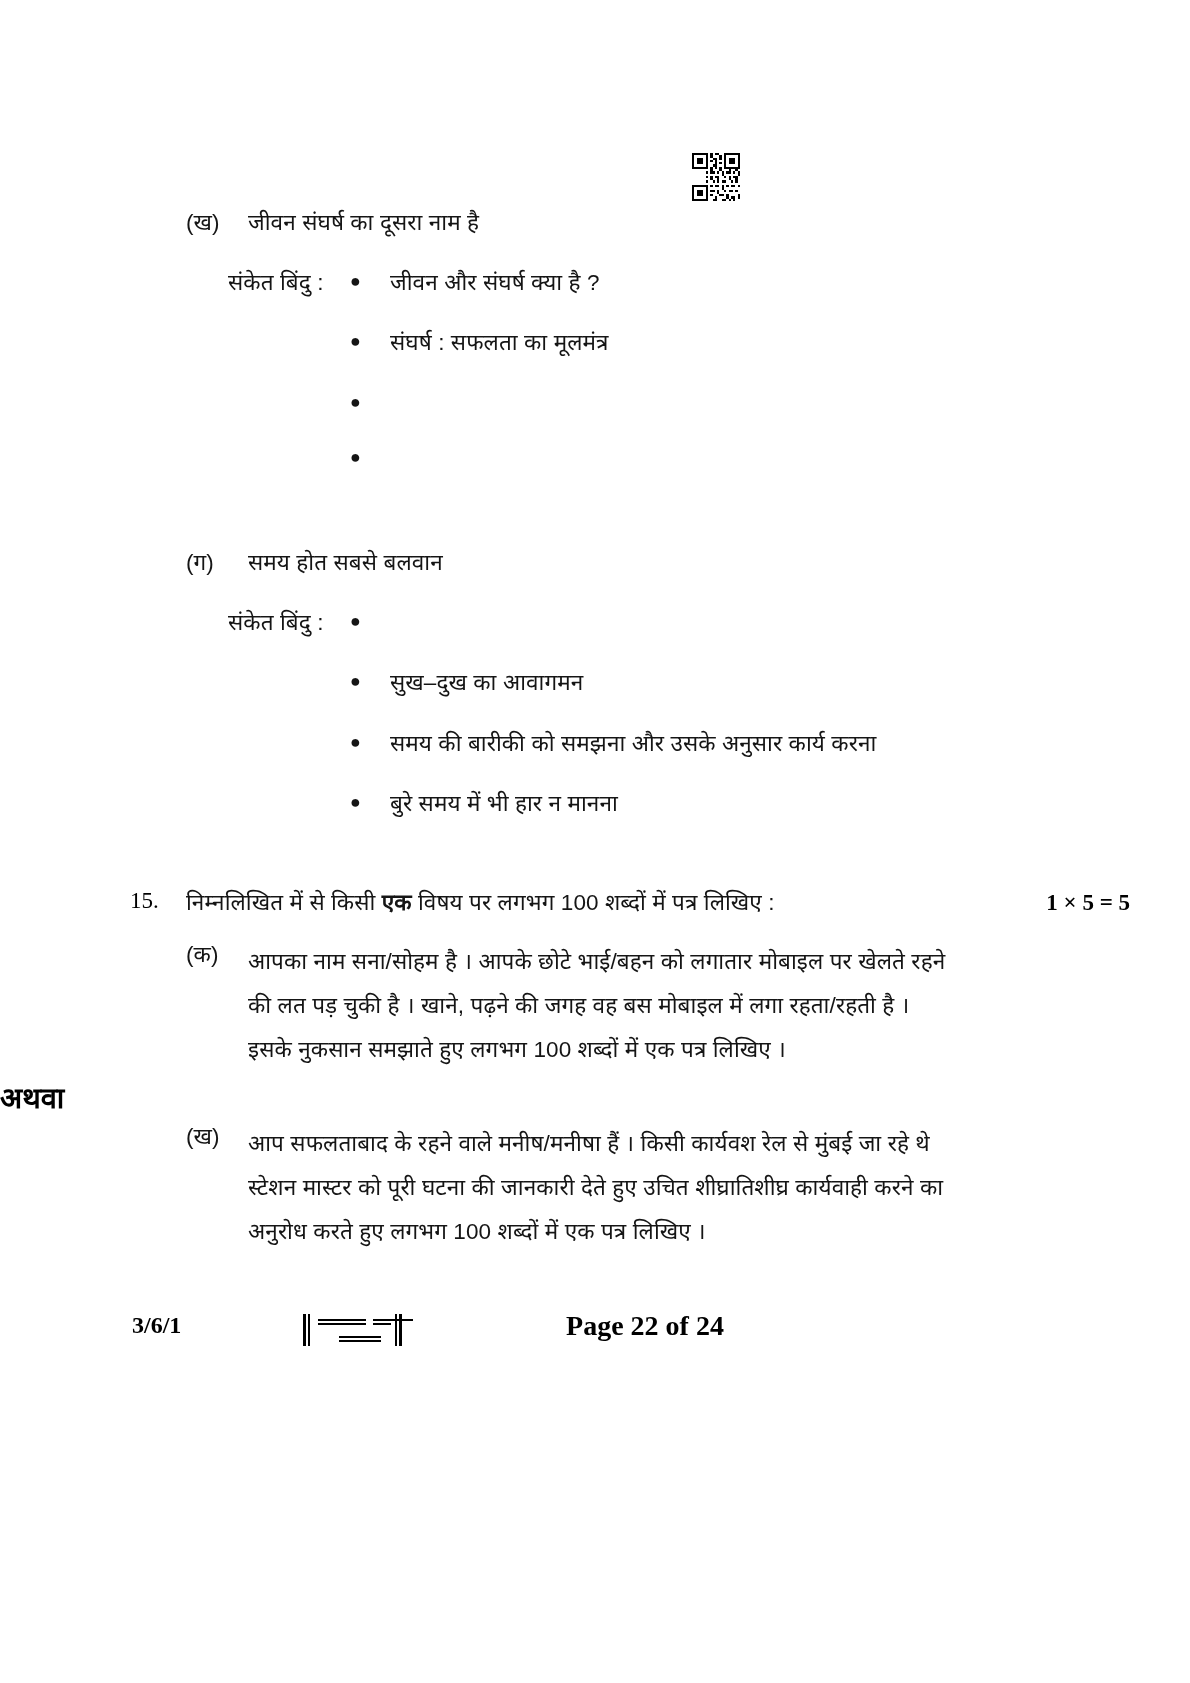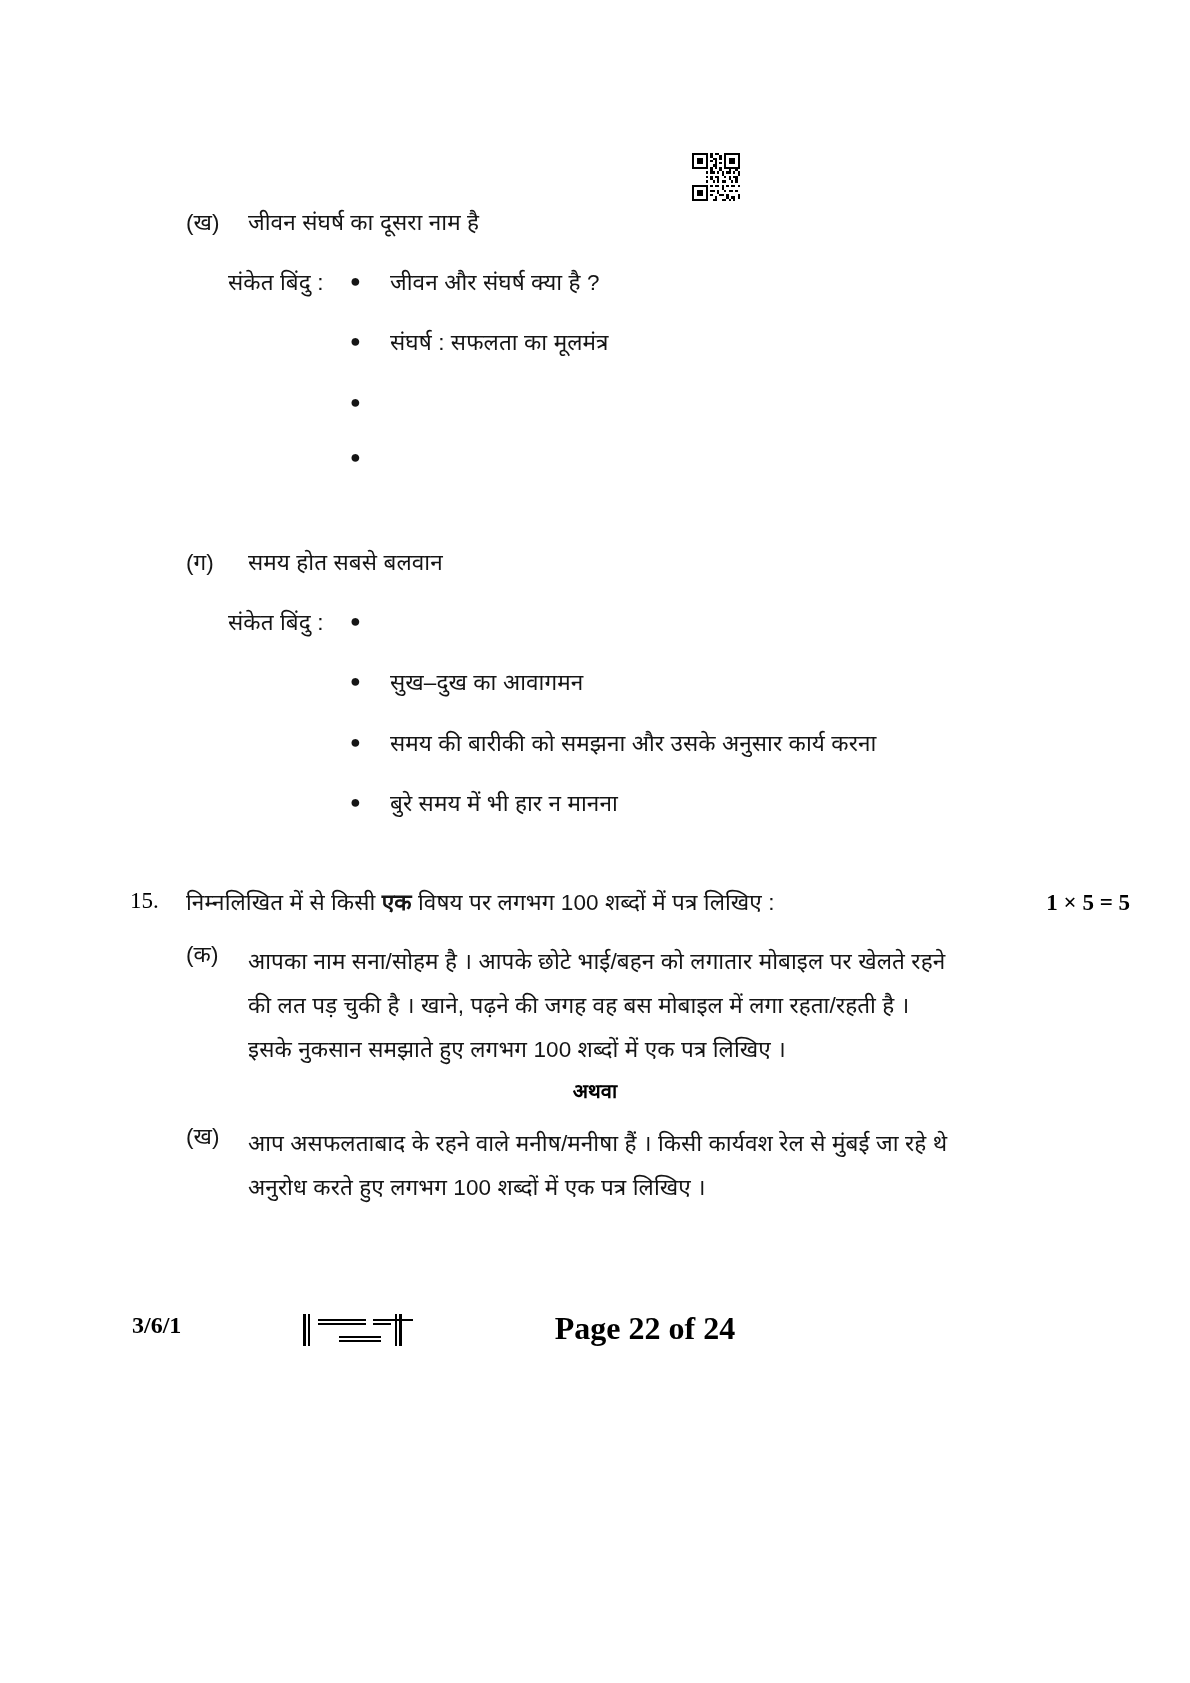--- a/index.html
+++ b/index.html
@@ -125,24 +125,23 @@
     text-align-last: left;
     line-height: 1.95;
   }
   .para .ln { display: block; }
 
   #athava {
     position: absolute;
     left: 0;
     top: 1077px;
     width: 1190px;
-    text-align: center;
     font-family: "Liberation Sans", "DejaVu Sans", sans-serif;
     font-weight: bold;
-    font-size: 20px;
+    font-size: 29px;
   }
 
   
   .footer {
     position: absolute;
     left: 0;
     top: 1308px;
     width: 1066px;
     height: 46px;
   }
@@ -155,21 +154,21 @@
     font-size: 24px;
   }
   .footer-page {
     position: absolute;
     left: 500px;
     top: 2px;
     width: 290px;
     text-align: center;
     font-family: "Liberation Serif", "DejaVu Serif", serif;
     font-weight: bold;
-    font-size: 32px;
+    font-size: 28px;
   }
   .footer-mark {
     position: absolute;
     left: 295px;
     top: 0px;
     width: 118px;
     height: 44px;
   }
   .footer-mark svg { display: block; }
 </style>
@@ -329,21 +328,22 @@
       <span class="ln">की लत पड़ चुकी है । खाने, पढ़ने की जगह वह बस मोबाइल में लगा रहता/रहती है ।</span>
       <span class="ln">इसके नुकसान समझाते हुए लगभग 100 शब्दों में एक पत्र लिखिए ।</span>
     </div>
   </div>
 
   <div id="athava">अथवा</div>
 
   <div id="q15b" class="row hin">
     <div class="part-label">(ख)</div>
     <div class="para">
-      <span class="ln">आप असफलताबाद के रहने वाले मनीष/मनीषा हैं । किसी कार्यवश रेल से मुंबई जा रहे थे</span>
+      <span class="ln">आप सफलताबाद के रहने वाले मनीष/मनीषा हैं । किसी कार्यवश रेल से मुंबई जा रहे थे</span>
+      <span class="ln">स्टेशन मास्टर को पूरी घटना की जानकारी देते हुए उचित शीघ्रातिशीघ्र कार्यवाही करने का</span>
       <span class="ln">अनुरोध करते हुए लगभग 100 शब्दों में एक पत्र लिखिए ।</span>
     </div>
   </div>
 
   <div class="footer">
     <div class="footer-code">3/6/1</div>
 
     <div class="footer-mark">
       <svg width="118" height="44" viewBox="0 0 118 44" shape-rendering="crispEdges" aria-hidden="true">
         <rect width="118" height="44" fill="#ffffff"></rect>

